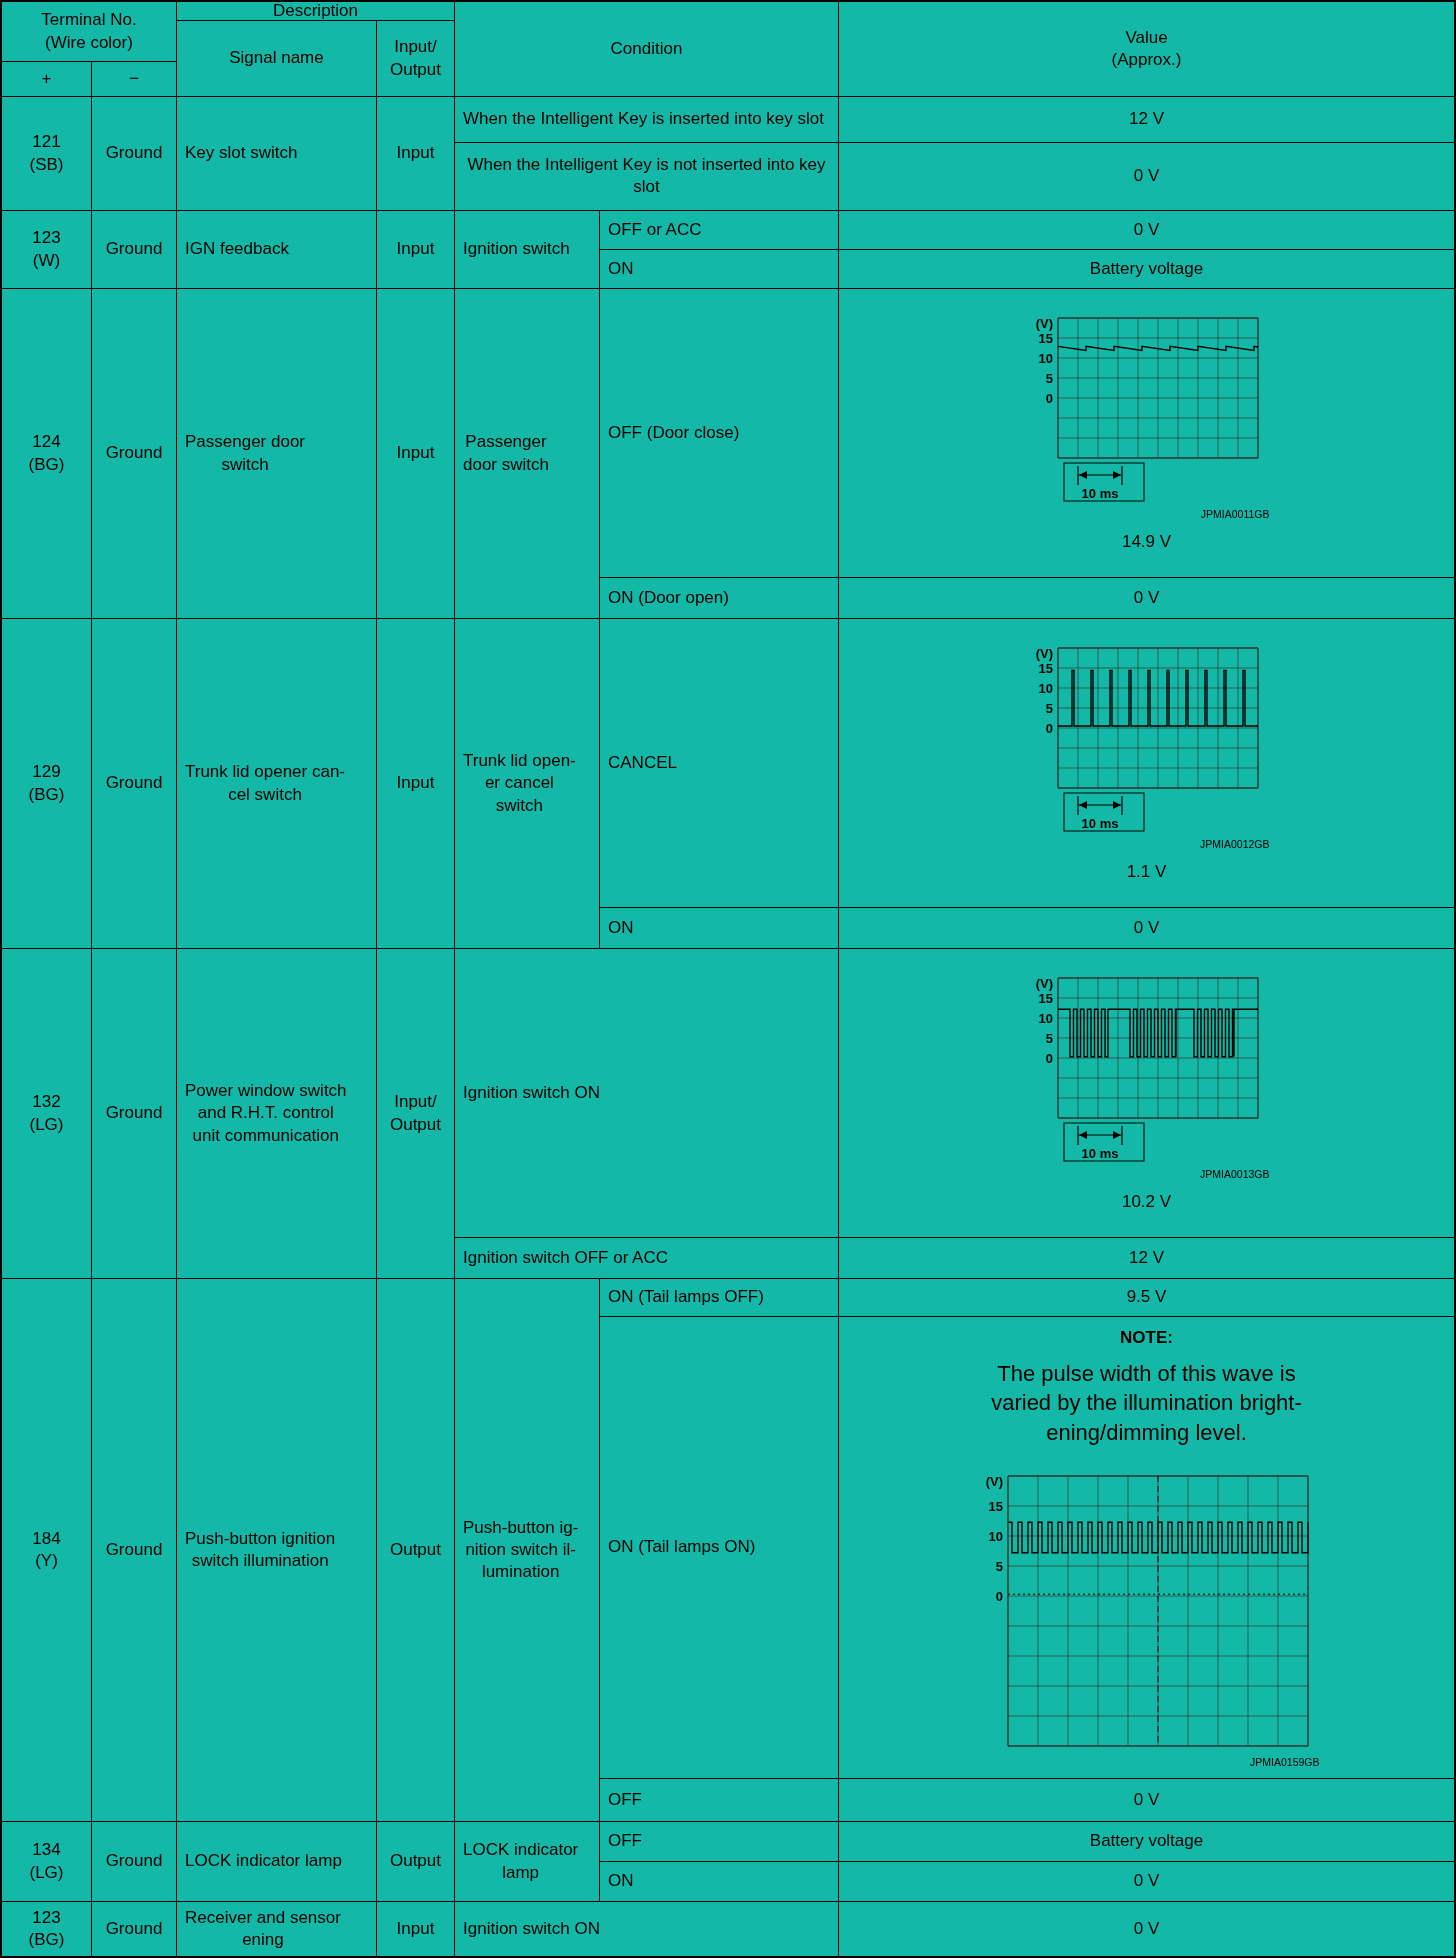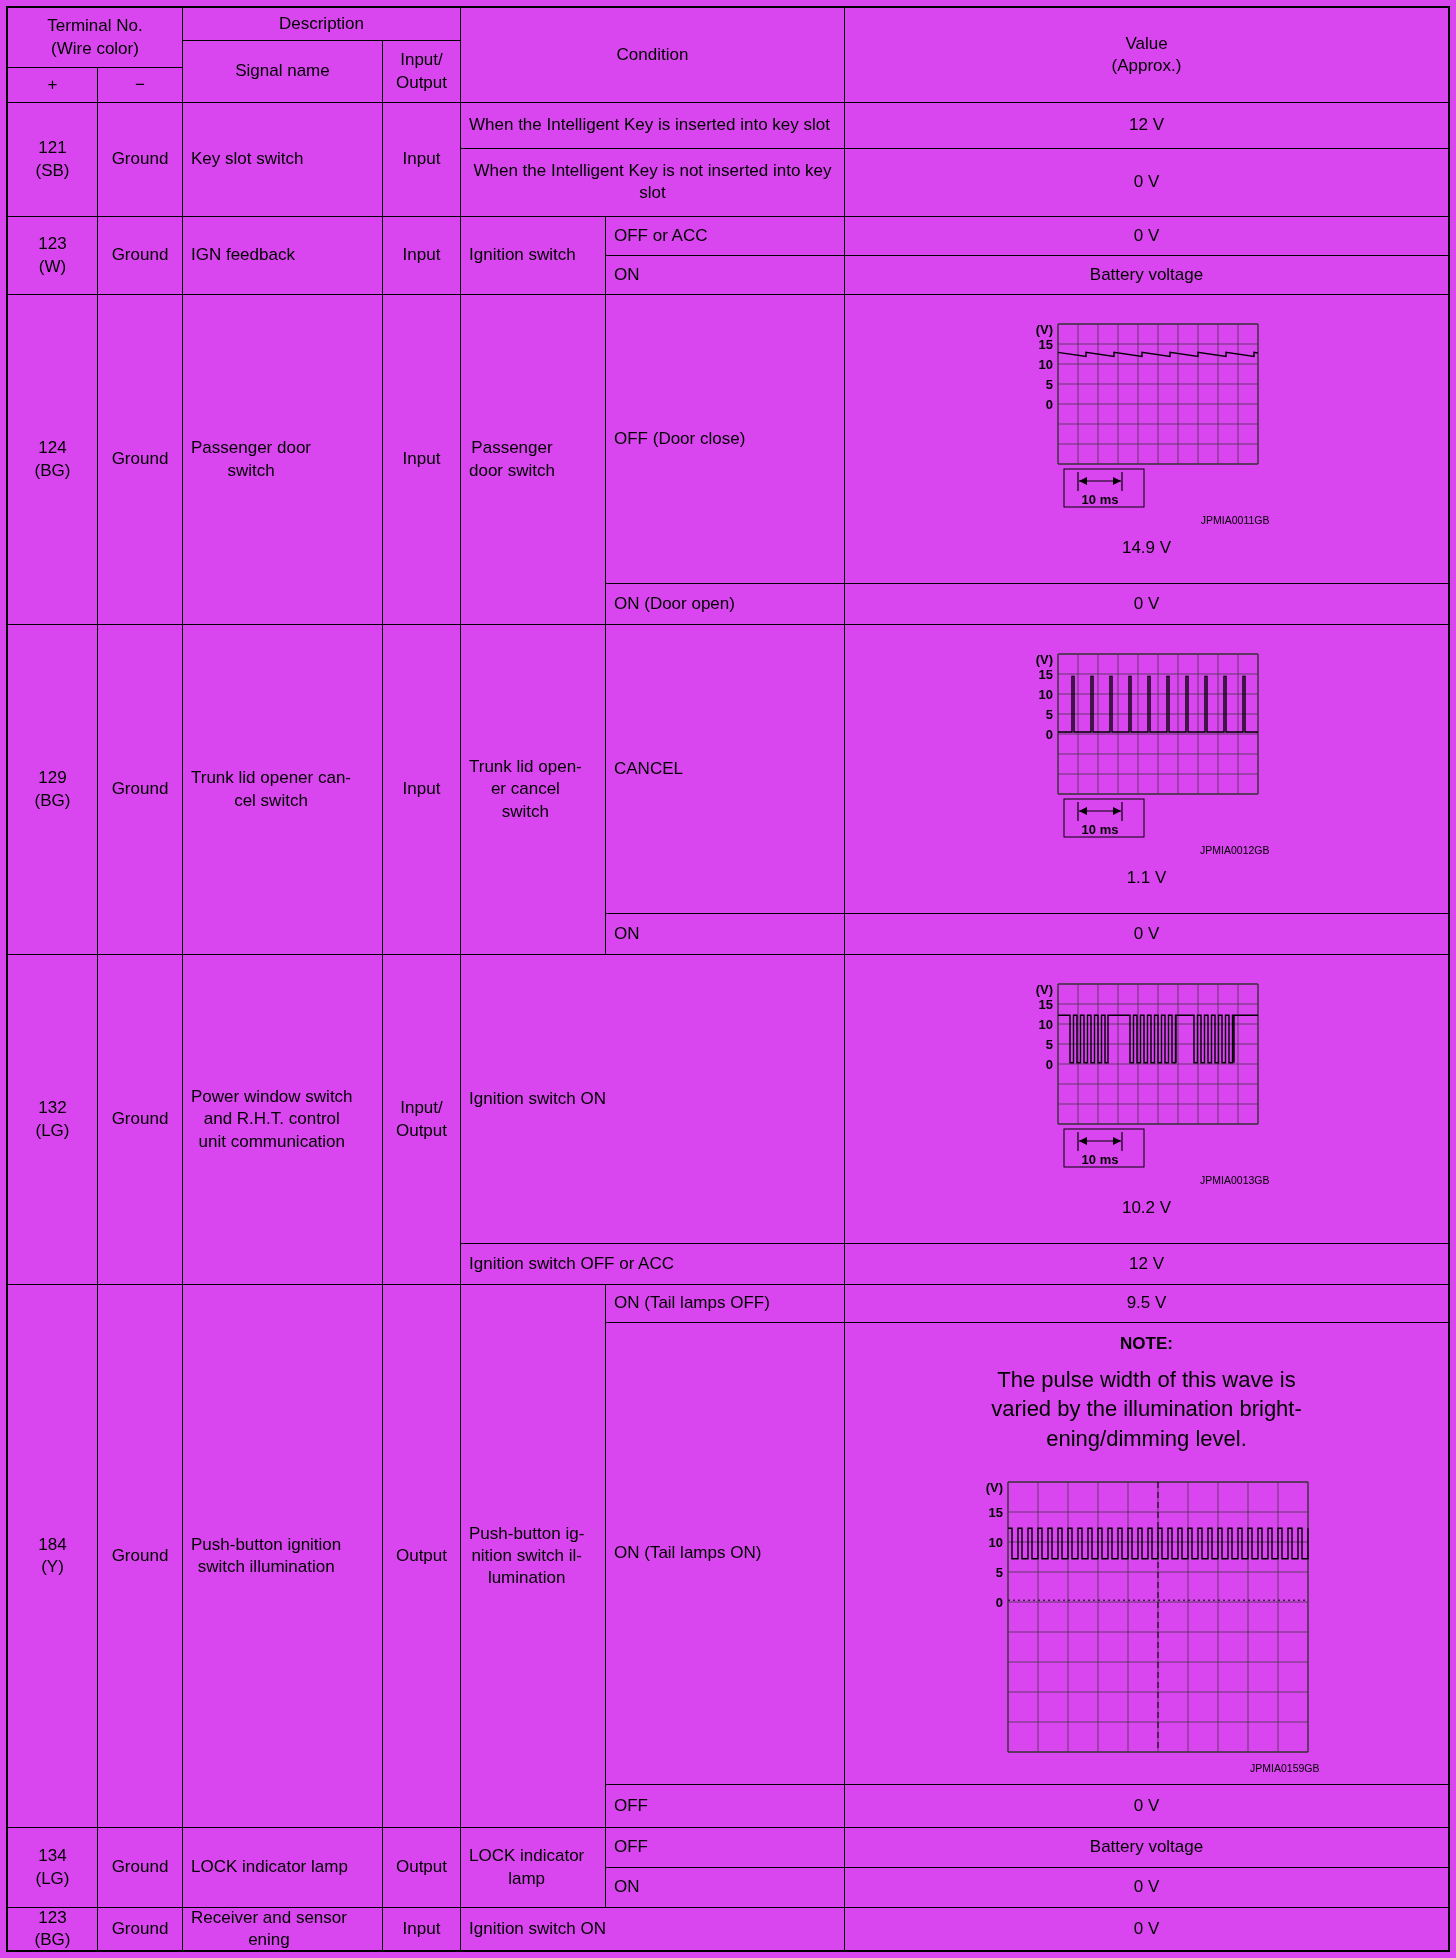--- a/index.html
+++ b/index.html
@@ -1,18 +1,18 @@
 <!DOCTYPE html>
 <html><head>
 <meta charset="utf-8">
 <style>
   *{box-sizing:border-box;}
   html,body{margin:0;padding:0;background:#ffffff;}
   .page{
-    width:1456px;height:1958px;padding:6px;background:#d946ef;
+    width:1456px;height:1958px;background:#14b8a6;
     font-family:"Liberation Sans","DejaVu Sans",sans-serif;color:#000;
   }
   .tbl{width:100%;height:100%;border:2px solid #000;display:flex;flex-direction:column;}
   .row{display:flex;border-bottom:1px solid #000;flex:0 0 auto;min-height:0;}
   .row.grow{flex:1 1 auto;}
   .row:last-child{border-bottom:none;}
   .cell{
     border-right:1px solid #000;display:flex;align-items:center;justify-content:center;
     text-align:center;padding:3px 8px;font-size:17px;line-height:1.3;white-space:pre-line;
     min-width:0;min-height:0;
@@ -56,21 +56,21 @@
     <div class="row" style="flex:0 0 95px;">
       <div class="hdr-sec" style="flex:0 0 175px;">
         <div class="hdr-top" style="height:60px;">Terminal No.
 (Wire color)</div>
         <div class="hdr-bottom">
           <div class="cell c-plus">+</div>
           <div class="cell c-minus">−</div>
         </div>
       </div>
       <div class="hdr-sec" style="flex:0 0 278px;">
-        <div class="hdr-top" style="height:33px;">Description</div>
+        <div class="hdr-top" style="height:19px;">Description</div>
         <div class="hdr-bottom">
           <div class="cell c-sig">Signal name</div>
           <div class="cell c-io">Input/
 Output</div>
         </div>
       </div>
       <div class="cell c-cond">Condition</div>
       <div class="cell c-val">Value
 (Approx.)</div>
     </div>

